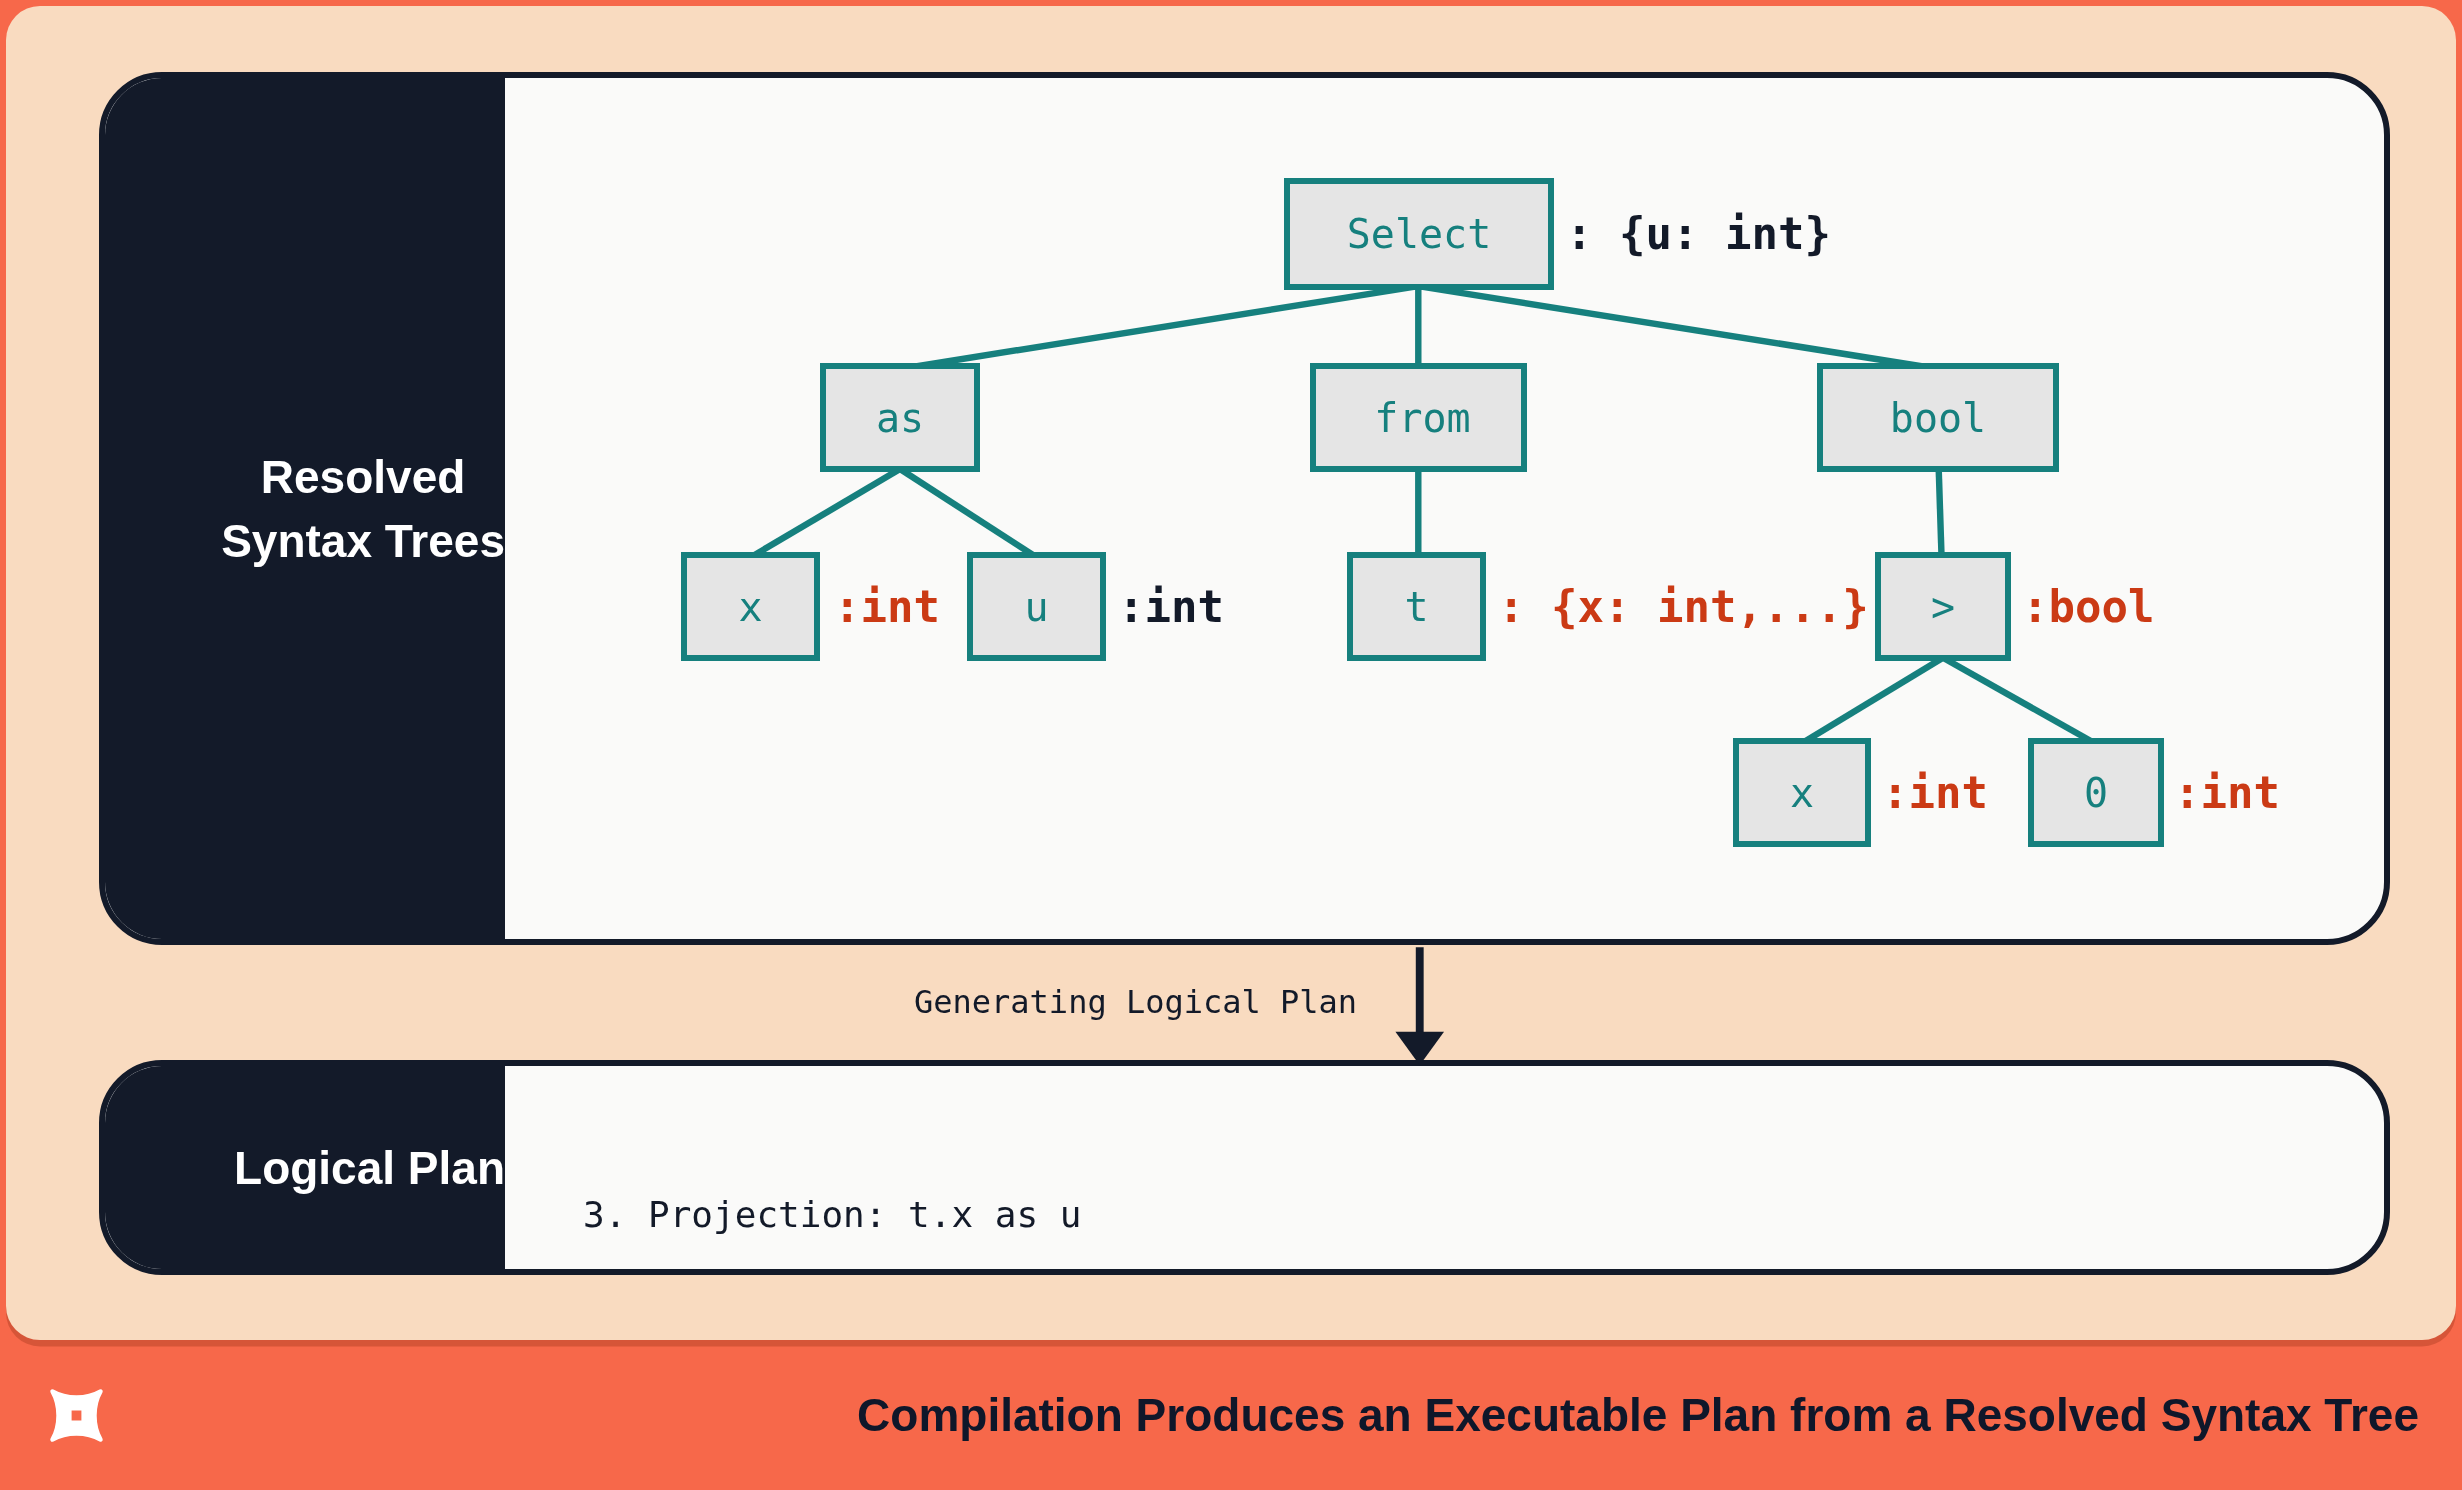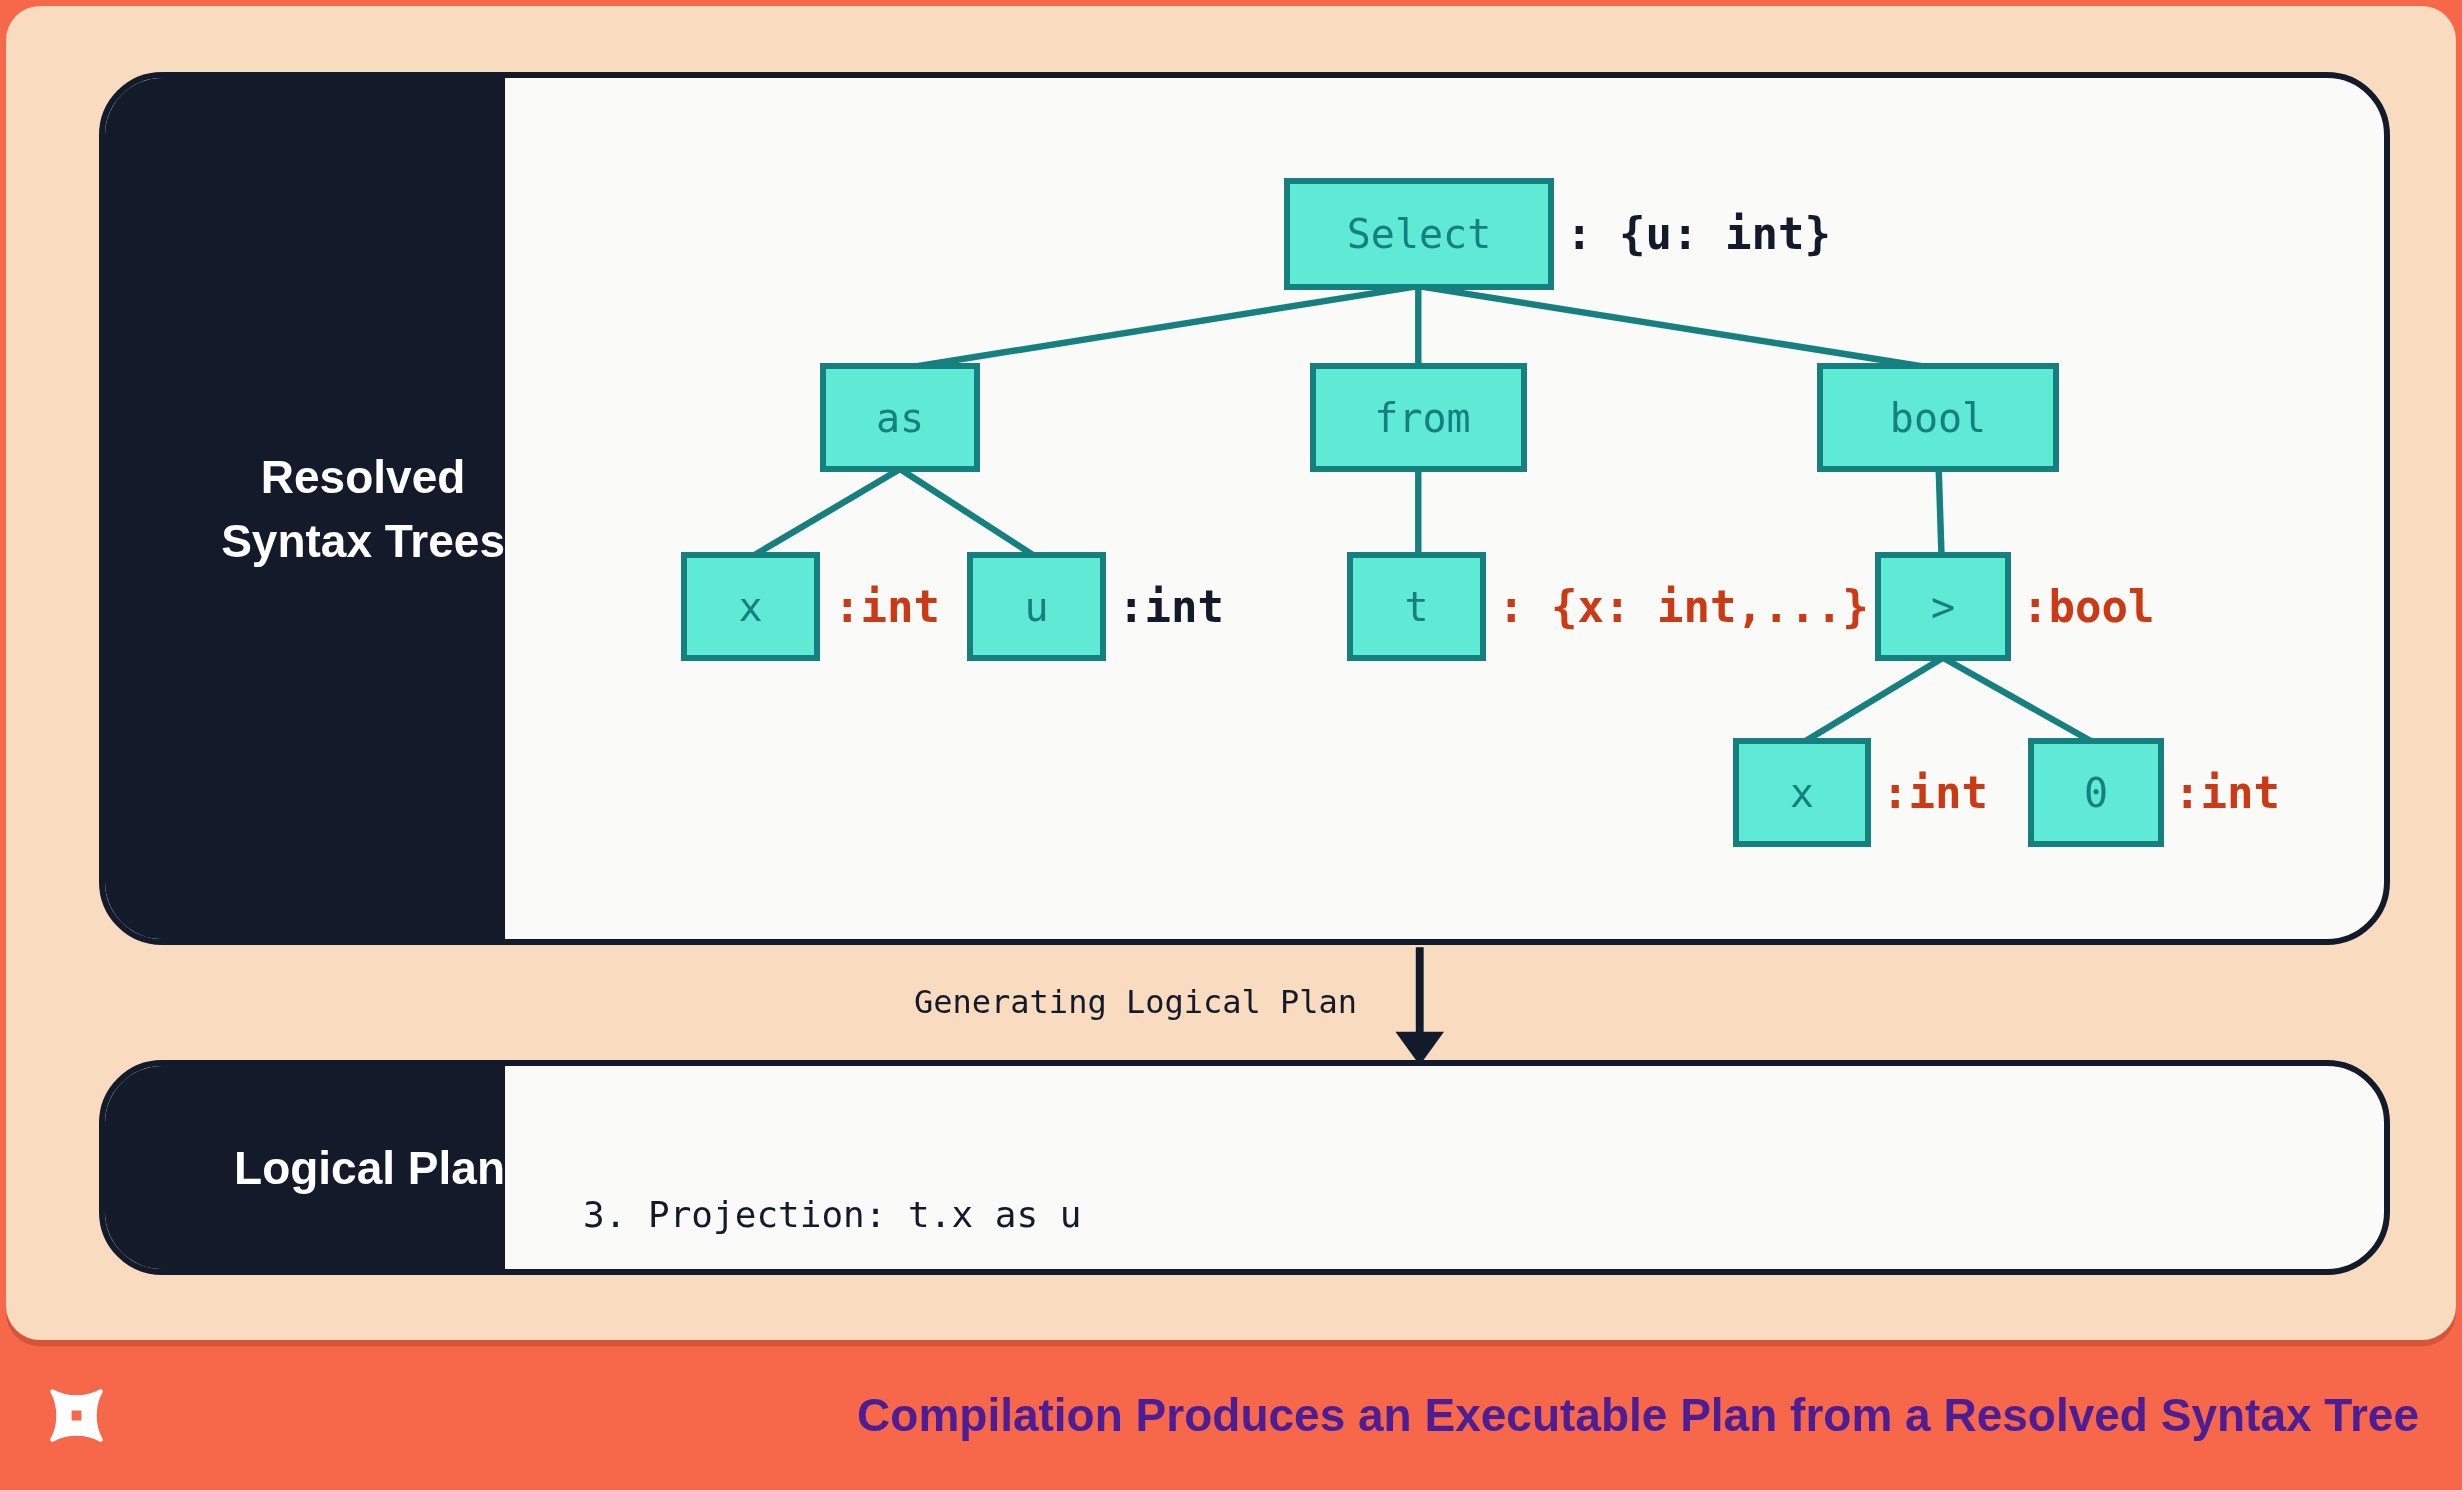--- a/index.html
+++ b/index.html
@@ -29,21 +29,21 @@
     background:#131A29;
     display:flex;align-items:center;justify-content:flex-end;text-align:center;
   }
   .sidebar-label{
     color:#FFFFFF;font-weight:bold;font-size:46px;line-height:64px;
     white-space:pre-line;letter-spacing:0px;
   }
   
   .node{
     position:absolute;box-sizing:border-box;
-    border:6.4px solid #16807E;background:#5eead4;
+    border:6.4px solid #16807E;background:#e5e5e5;
     display:flex;align-items:center;justify-content:center;
     z-index:6;
   }
   .node-label{
     font-family:"DejaVu Sans Mono",monospace;
     font-size:40px;color:#16807E;white-space:pre;
   }
   .anno{
     position:absolute;z-index:6;
     font-family:"DejaVu Sans Mono",monospace;
@@ -68,21 +68,21 @@
   
   .footer{
     position:absolute;left:0;top:1341px;width:2462px;height:149px;
     display:flex;align-items:center;
   }
   .brand-logo{
     position:absolute;left:41px;top:39px;width:71px;height:71px;
   }
   .footer-title{
     position:absolute;right:43px;top:0;height:149px;line-height:149px;
-    color:#4c1d95;font-weight:bold;font-size:46px;
+    color:#0f172a;font-weight:bold;font-size:46px;
     letter-spacing:0px;white-space:pre;
   }
 </style>
 </head>
 <body>
 
 <div id="canvas">
 
   <div class="peach"></div>
 

